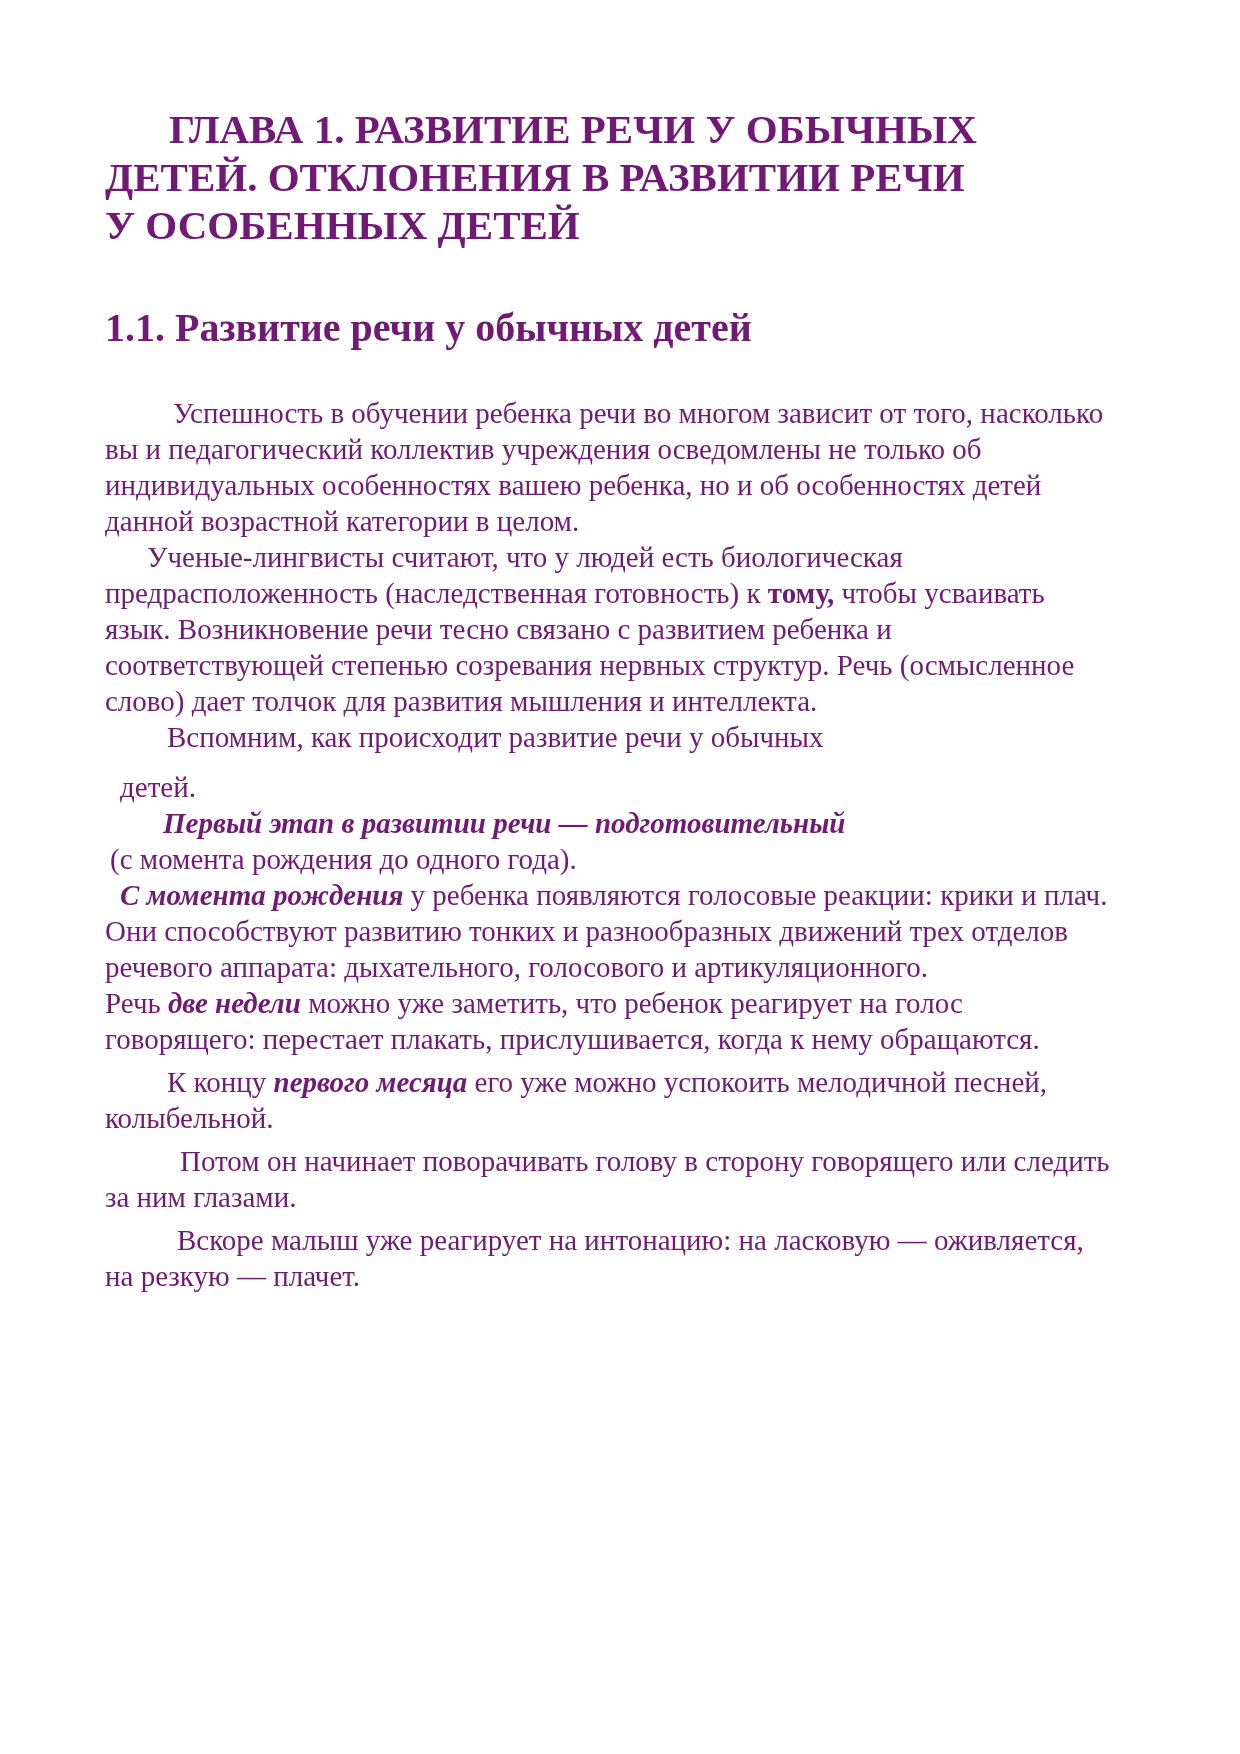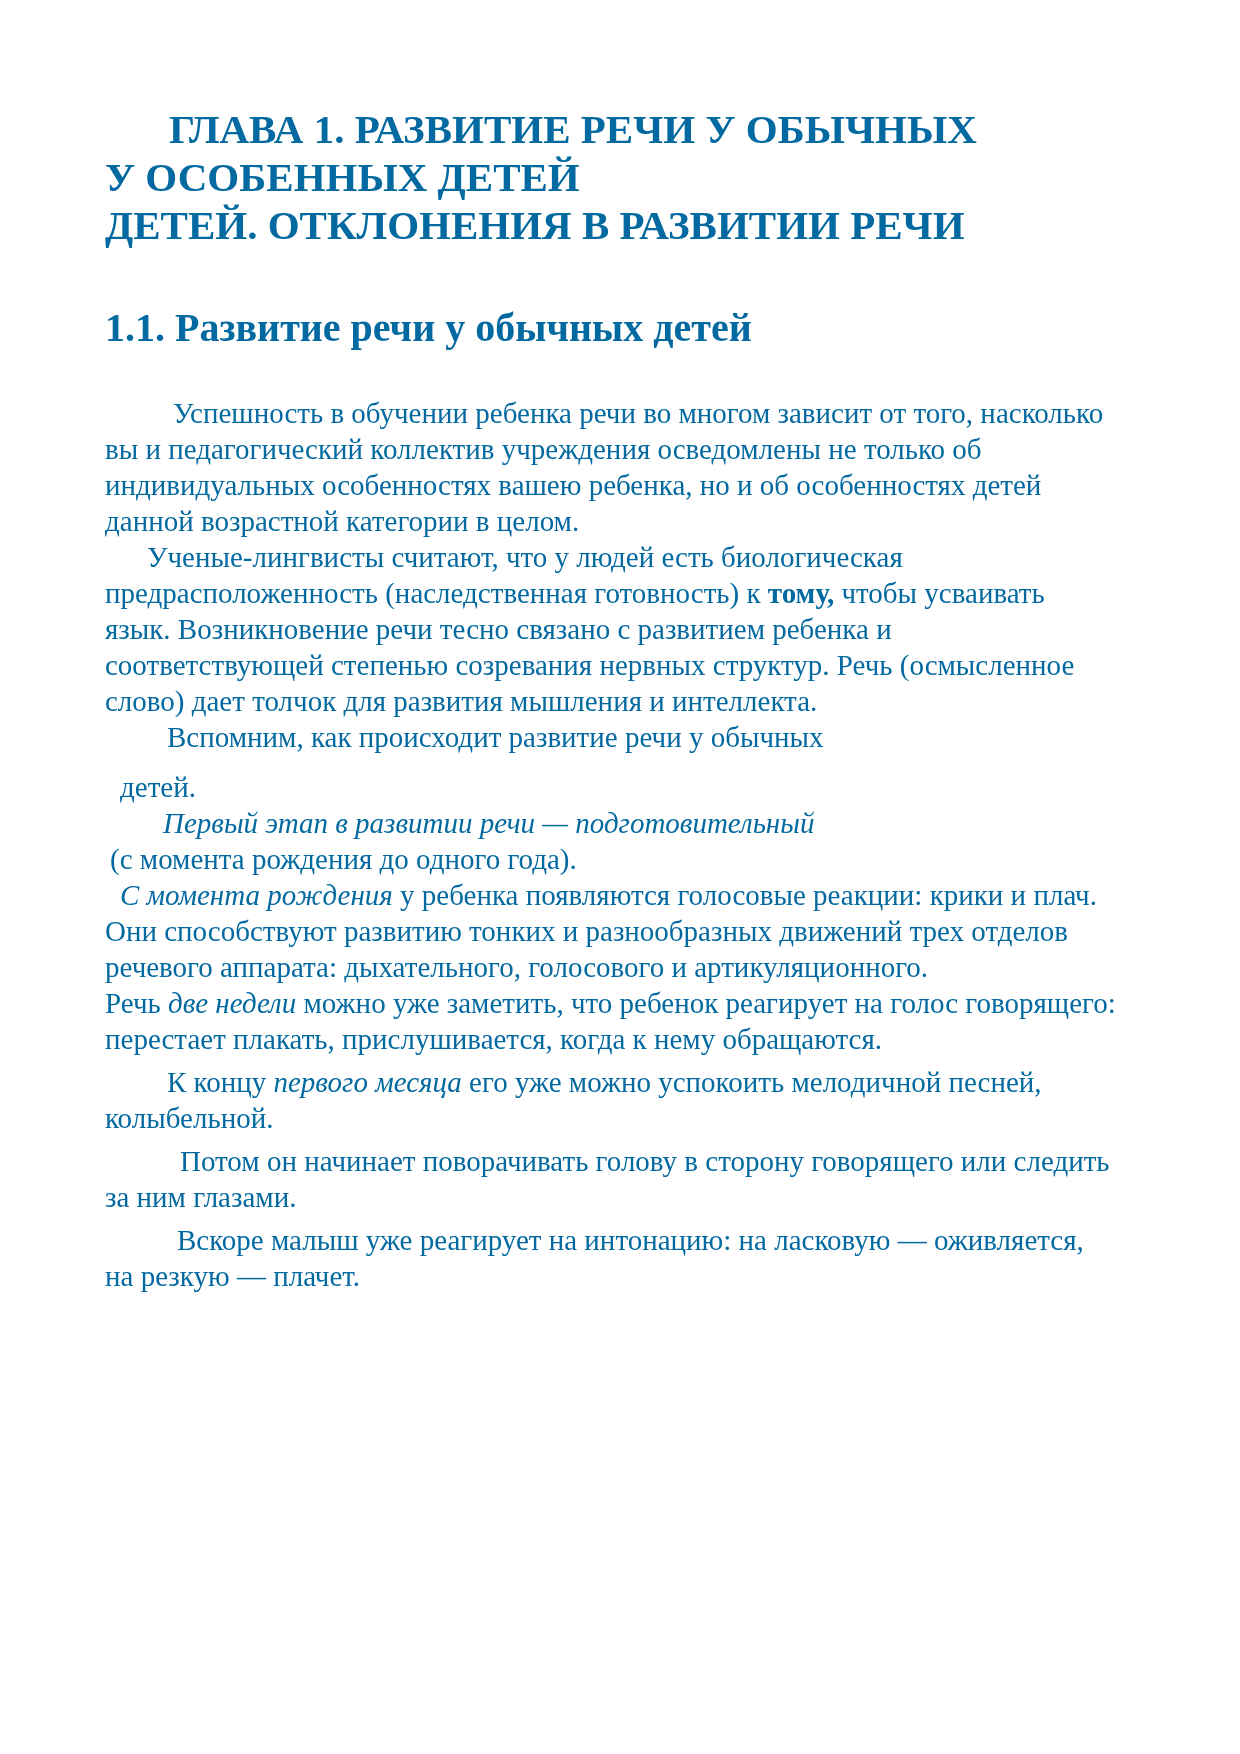--- a/index.html
+++ b/index.html
@@ -5,21 +5,21 @@
   html, body {
     margin: 0;
     padding: 0;
     background: #ffffff;
   }
   .page {
     position: relative;
     width: 1240px;
     height: 1294px;
     background: #ffffff;
-    color: #0369a1;
+    color: #701a75;
     font-family: "Liberation Serif", "DejaVu Serif", serif;
     box-sizing: border-box;
     padding: 105px 100px 0 105px;
     overflow: hidden;
   }
   .chapter-heading {
     margin: 0;
     font-size: 41px;
     line-height: 48px;
     font-weight: bold;
@@ -39,21 +39,21 @@
     line-height: 36px;
     max-width: 1012px;
   }
   .body-text p {
     margin: 0;
     padding: 0;
   }
   .rn { font-style: normal; font-weight: normal; }
   .rb { font-weight: bold; }
   .ri { }
-  .rbi { font-weight: normal; font-style: italic; }
+  .rbi { font-weight: bold; font-style: italic; }
   
   .ind0   { text-indent: 0; }
   .ind5   { text-indent: 5px; }
   .ind15  { text-indent: 15px; }
   .ind42  { text-indent: 42px; }
   .ind58  { text-indent: 58px; }
   .ind62  { text-indent: 62px; }
   .ind68  { text-indent: 68px; }
   .ind72  { text-indent: 72px; }
   .ind75  { text-indent: 75px; }
@@ -61,22 +61,22 @@
   .gap-lg { margin-top: 14px !important; }
   .gap-sm { margin-top: 7px !important; }
 </style>
 </head>
 <body>
 
 <div class="page">
 
   <h1 class="chapter-heading">
     <span class="hline first">ГЛАВА 1. РАЗВИТИЕ РЕЧИ У ОБЫЧНЫХ</span>
+    <span class="hline">ДЕТЕЙ. ОТКЛОНЕНИЯ В РАЗВИТИИ РЕЧИ</span>
     <span class="hline">У ОСОБЕННЫХ ДЕТЕЙ</span>
-    <span class="hline">ДЕТЕЙ. ОТКЛОНЕНИЯ В РАЗВИТИИ РЕЧИ</span>
   </h1>
 
   <h2 class="section-heading">1.1. Развитие речи у обычных детей</h2>
 
   <div class="body-text">
 
     <p class="ind68">
       <span class="rn">Успешность в обучении ребенка речи во многом зависит от того, насколько вы и педагогический коллектив учреждения осведомлены не только об индивидуальных особенностях вашею ребенка, но и об особенностях детей данной возрастной категории в целом.</span>
     </p>
 

